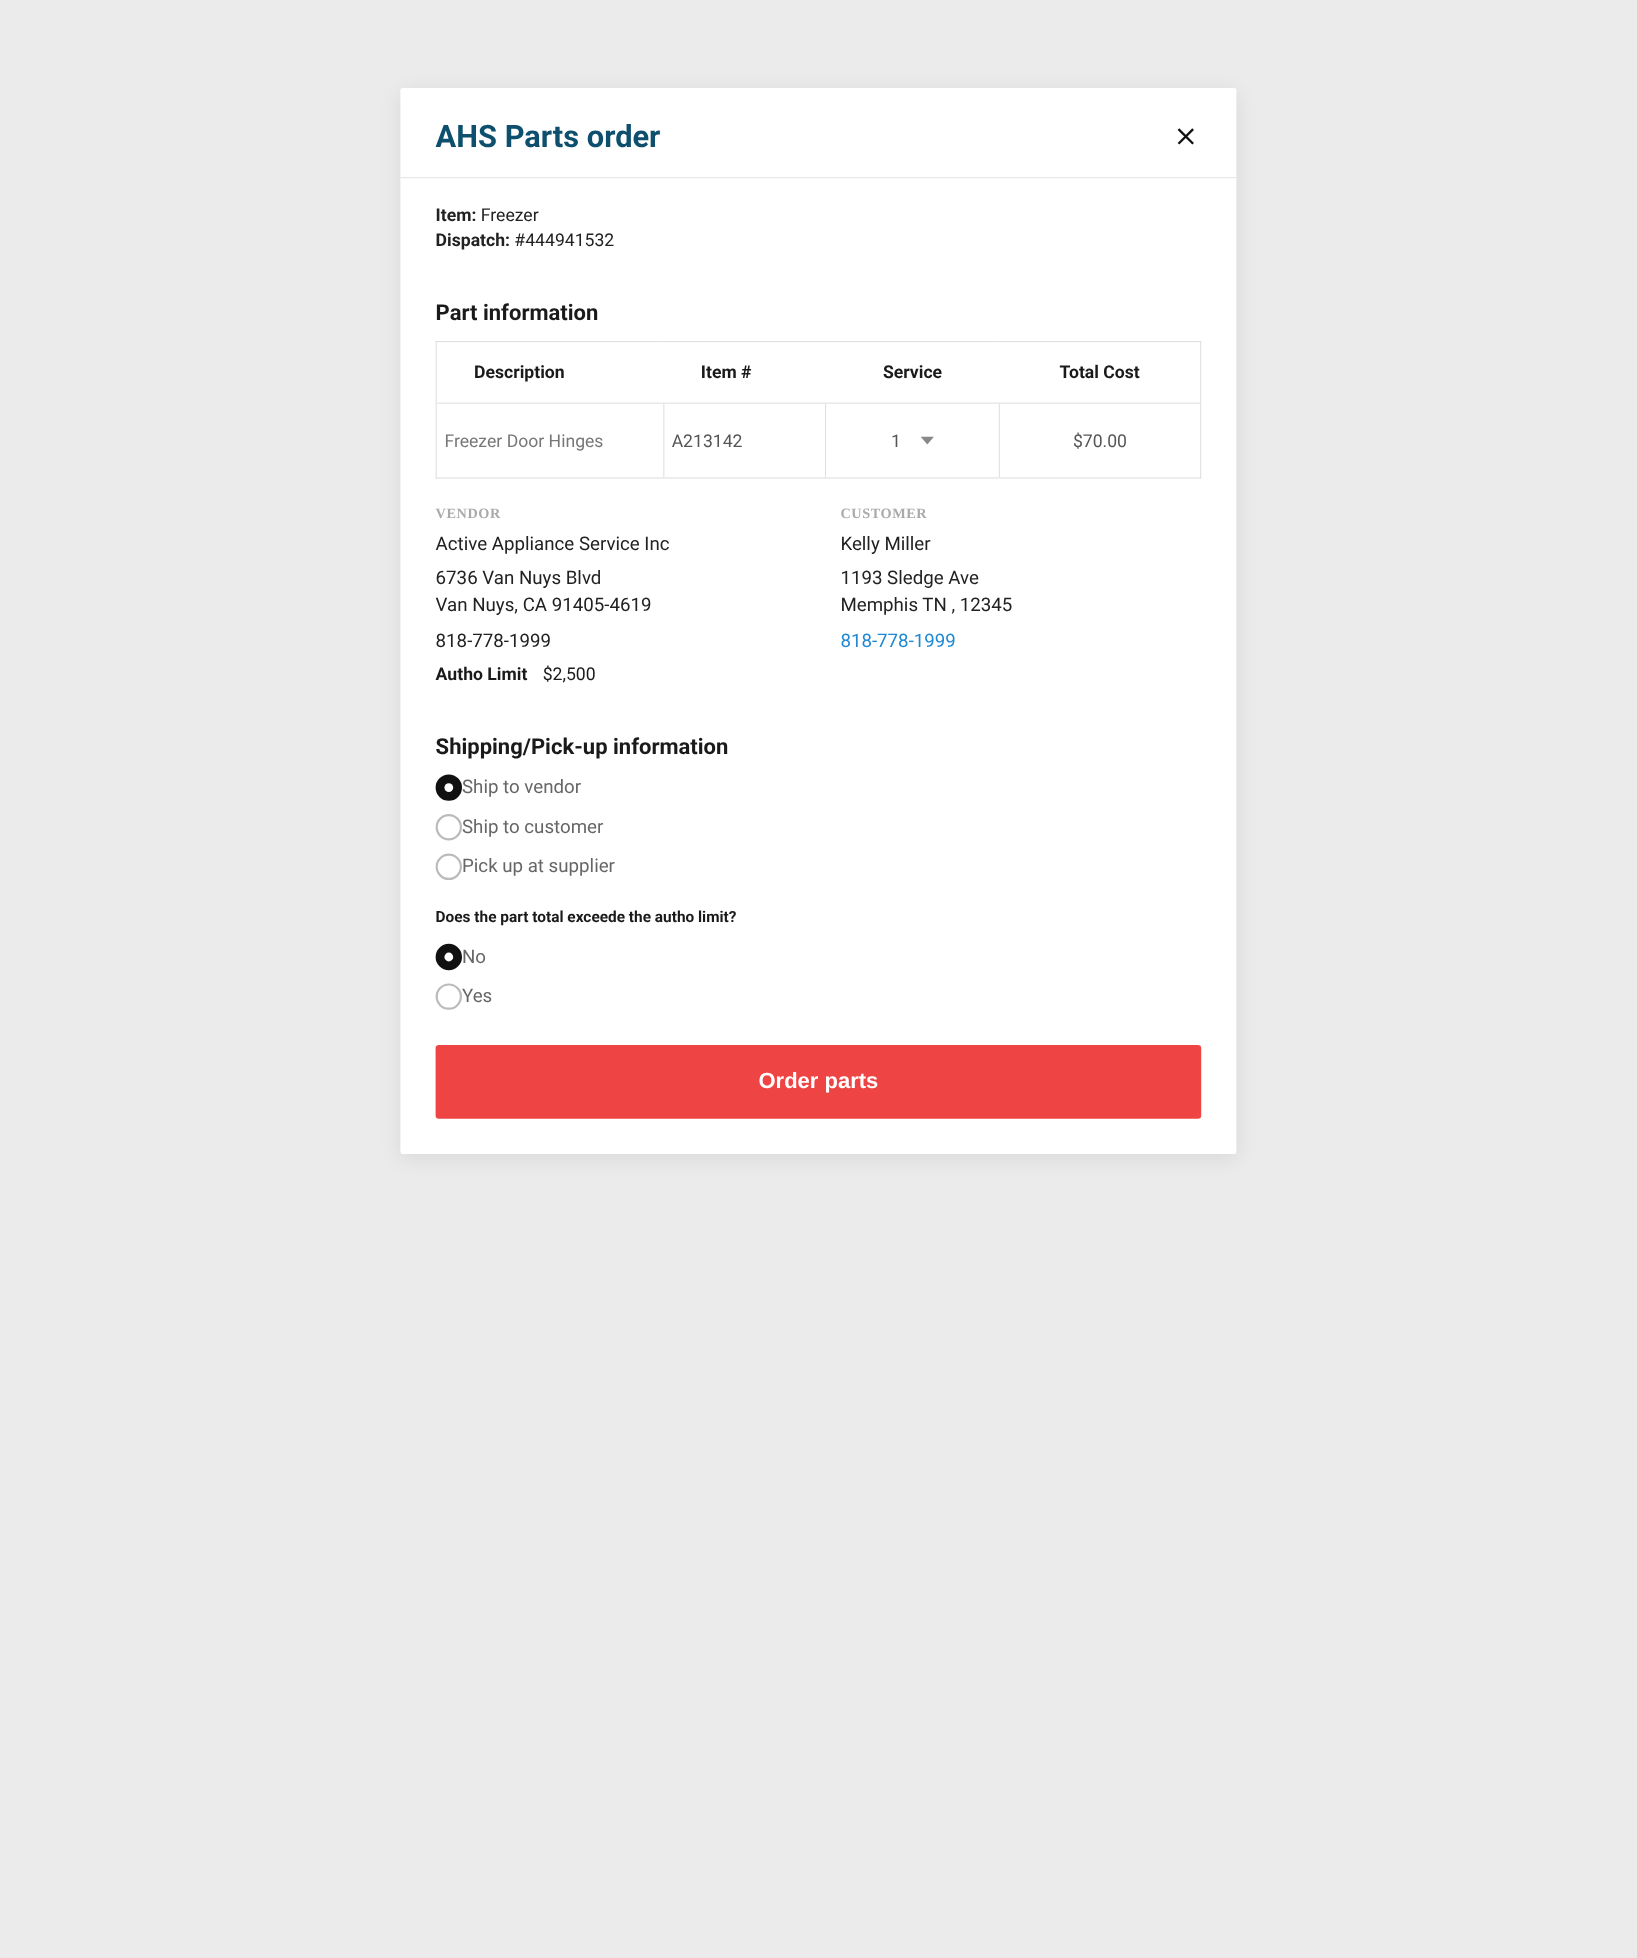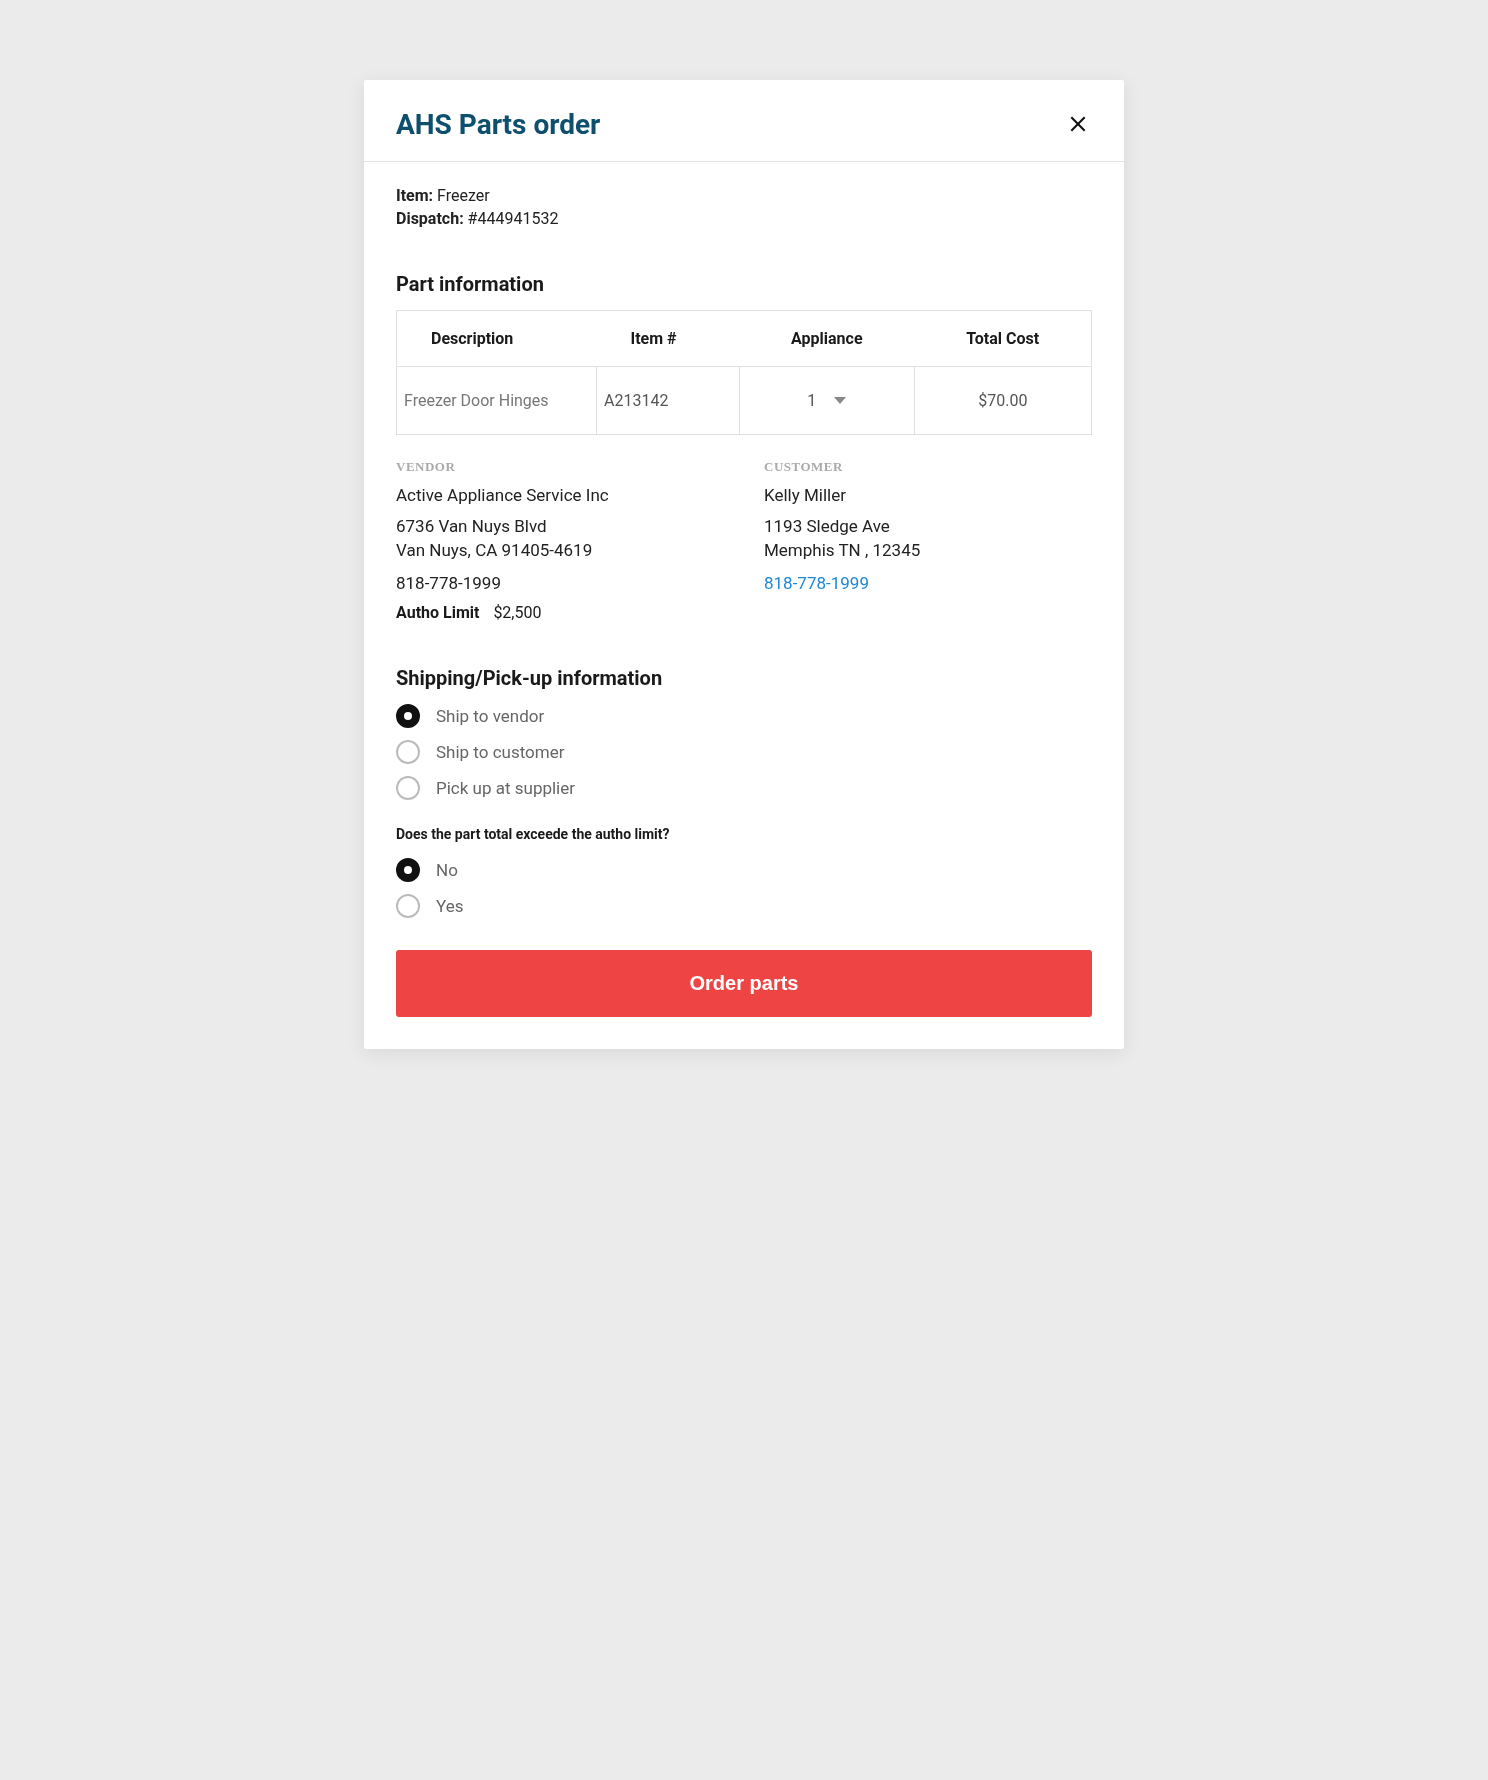--- a/index.html
+++ b/index.html
@@ -164,21 +164,20 @@
     }
     .radio-group {
       display: flex;
       flex-direction: column;
       gap: 12px;
       margin-bottom: 24px;
     }
     .radio-item {
       display: flex;
       align-items: center;
-      gap: 16px;
       cursor: pointer;
     }
     .radio-circle {
       width: 24px;
       height: 24px;
       border-radius: 50%;
       border: 2.5px solid #bbb;
       display: flex;
       align-items: center;
       justify-content: center;
@@ -243,21 +242,21 @@
       <span class="label">Dispatch:</span><span> #444941532</span>
     </div>
 
     <h2 class="section-title">Part information</h2>
 
     <table class="parts-table">
       <thead>
         <tr>
           <th>Description</th>
           <th>Item #</th>
-          <th class="qty">Appliance</th>
+          <th class="qty">Service</th>
           <th class="cost">Total Cost</th>
         </tr>
       </thead>
       <tbody>
         <tr>
           <td>Freezer Door Hinges</td>
           <td class="partnum">A213142</td>
           <td>
             <div class="qty-select">
               <span class="value">1</span>

